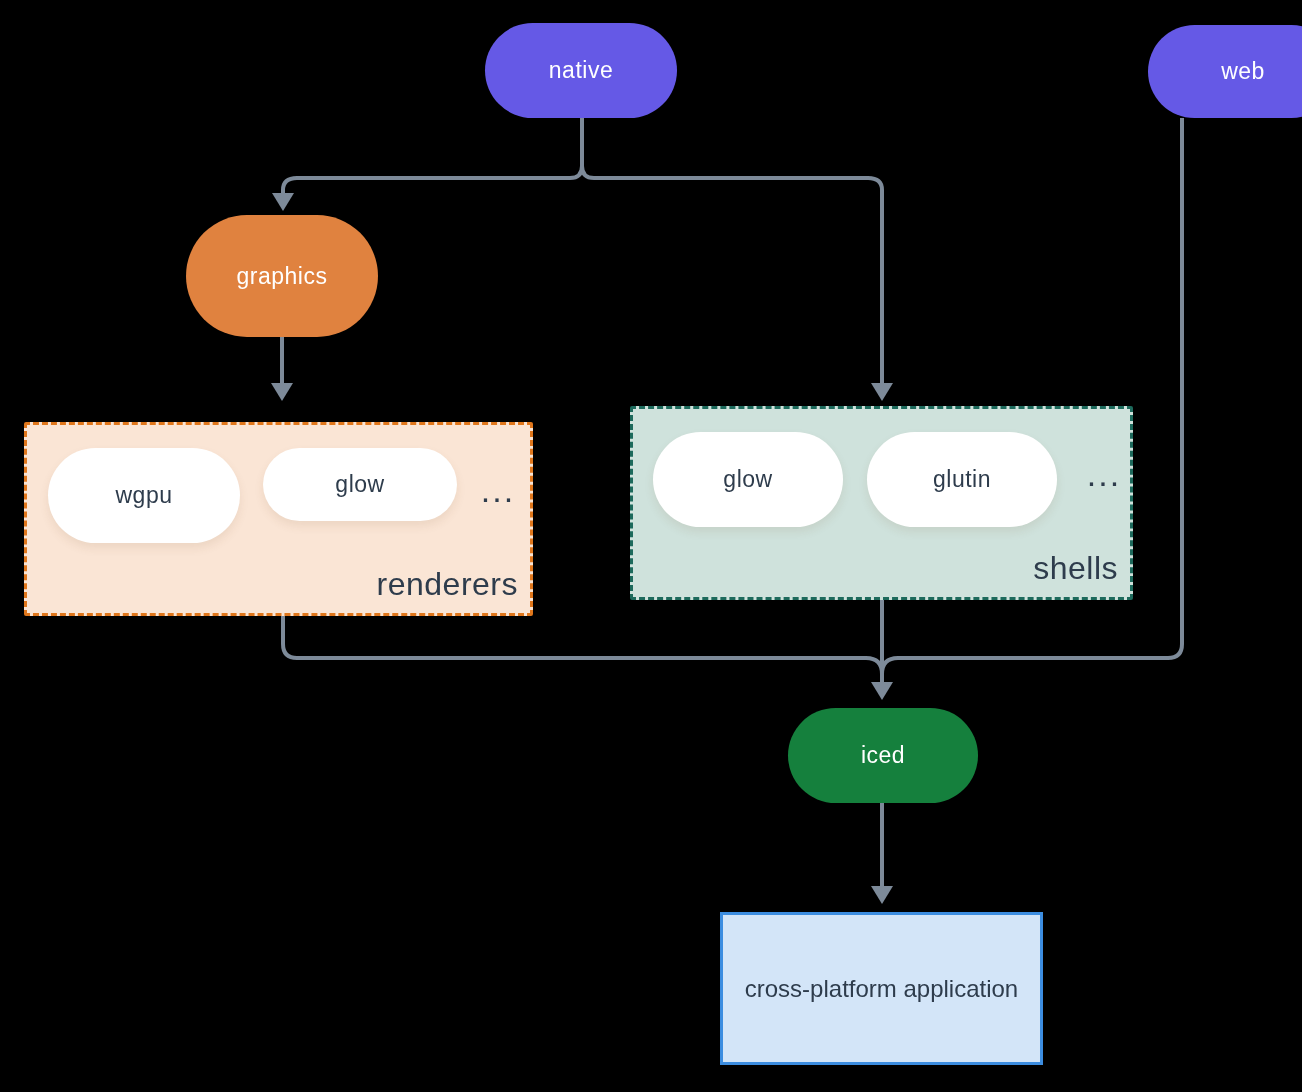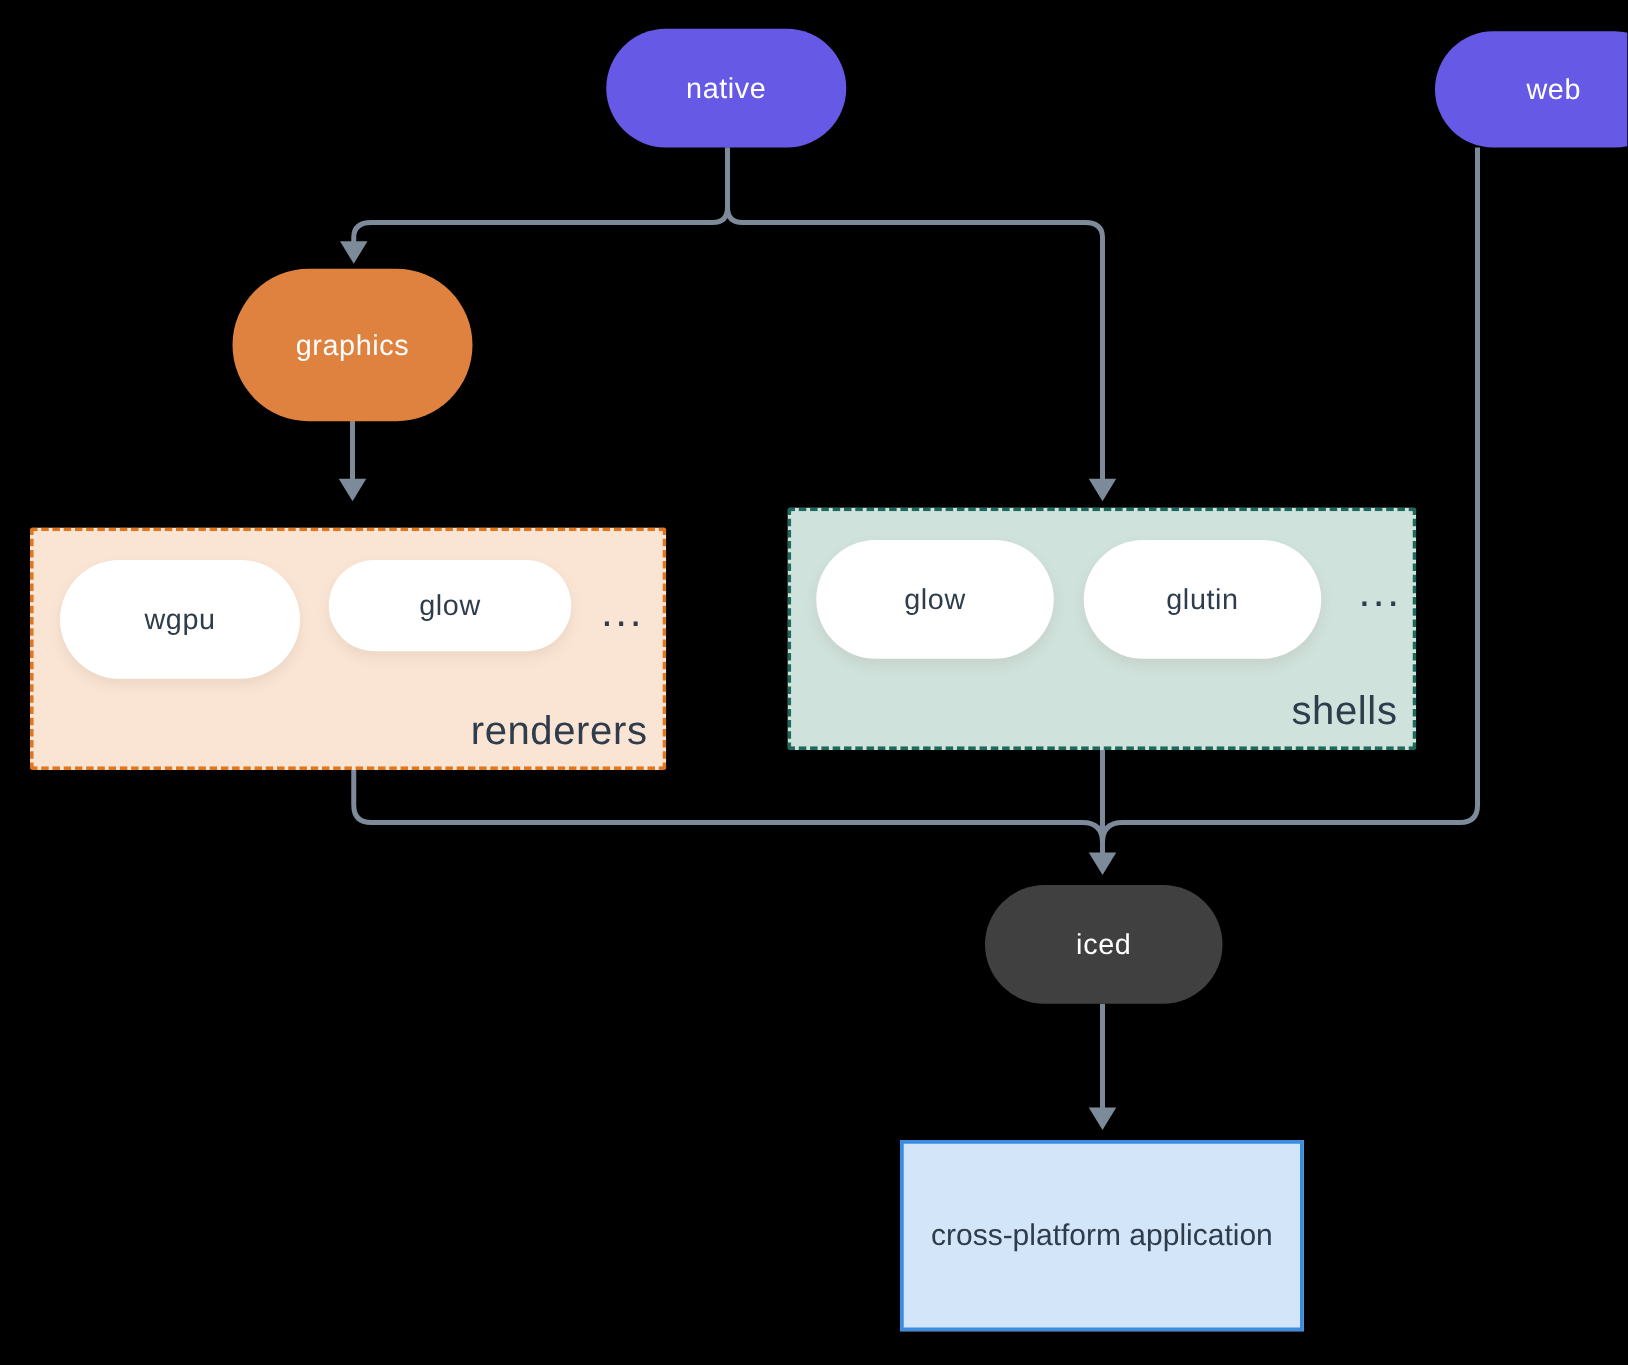--- a/index.html
+++ b/index.html
@@ -35,21 +35,21 @@
     border-radius: 999px;
     display: flex;
     align-items: center;
     justify-content: center;
     font-size: 23px;
     z-index: 2;
     letter-spacing: 0.5px;
   }
   .pill-purple { background: #6559e6; color: #ffffff; }
   .pill-orange { background: #e0823f; color: #ffffff; }
-  .pill-blue   { background: #404040; color: #ffffff; align-items: center; }
+  .pill-blue   { background: #15803d; color: #ffffff; align-items: center; }
   .pill-white  {
     background: #ffffff;
     color: #2e3c4c;
     box-shadow: 0 5px 10px rgba(120, 80, 40, 0.10);
   }
   #node-native   { left: 485px;  top: 23px;  width: 192px; height: 95px; }
   #node-web      { left: 1148px; top: 25px;  width: 190px; height: 93px; }
   #node-graphics { left: 186px;  top: 215px; width: 192px; height: 122px; }
   #node-iced     { left: 788px;  top: 708px; width: 190px; height: 95px; }
 

